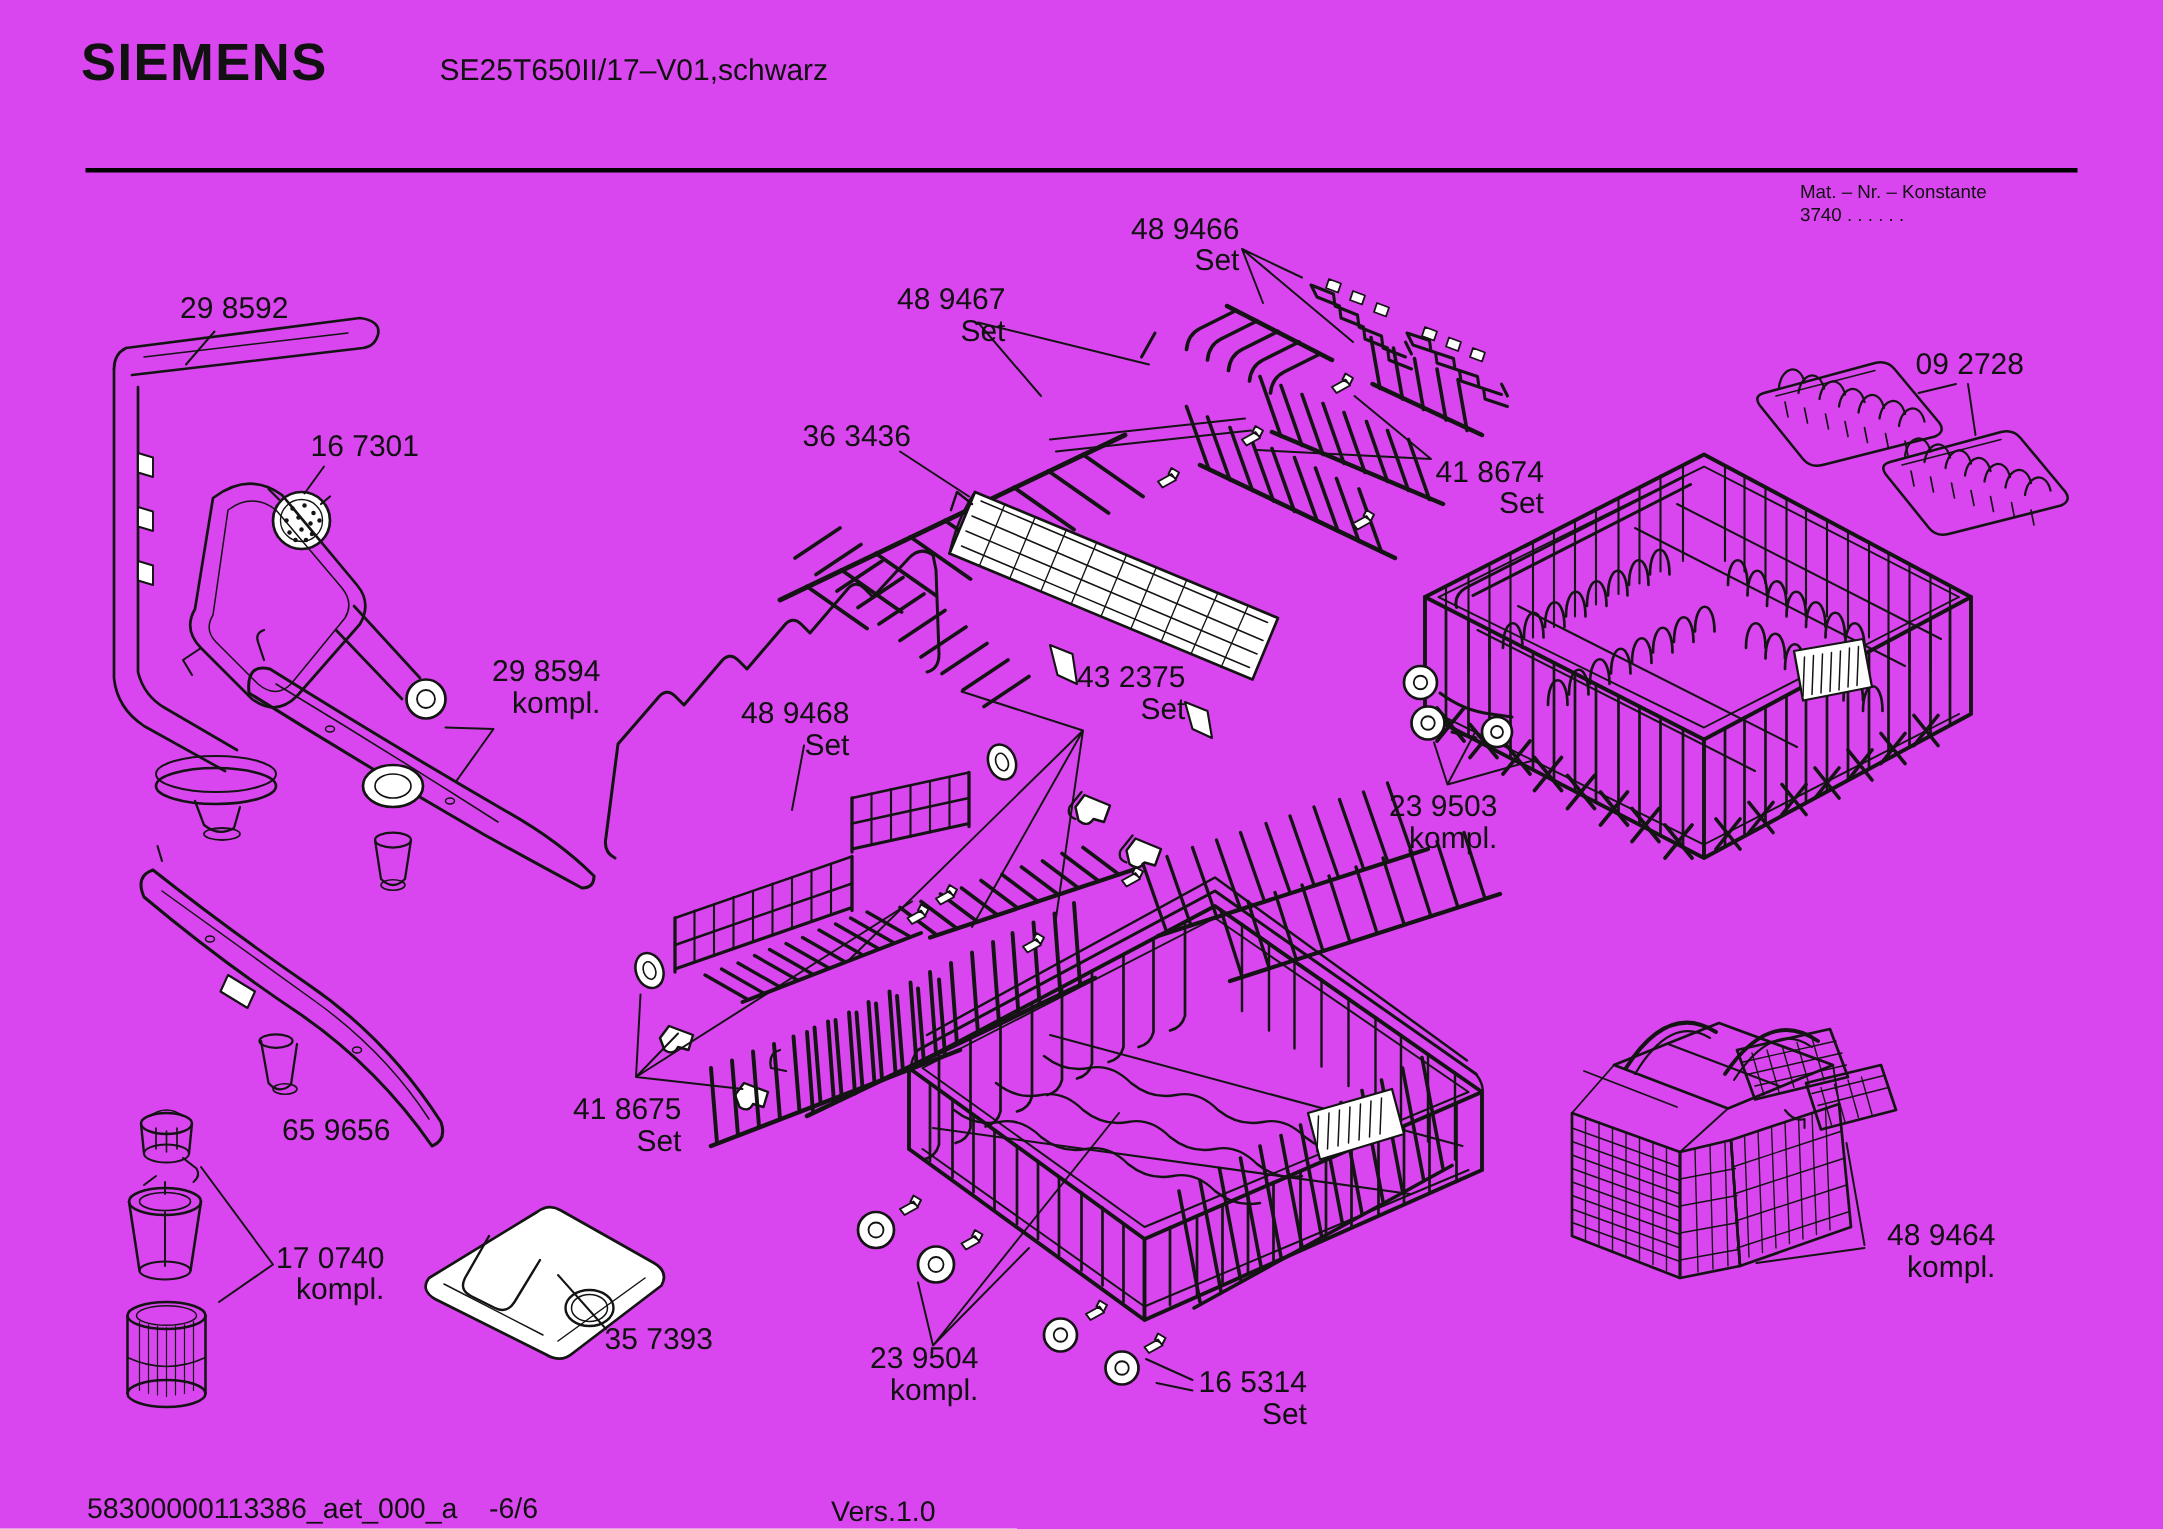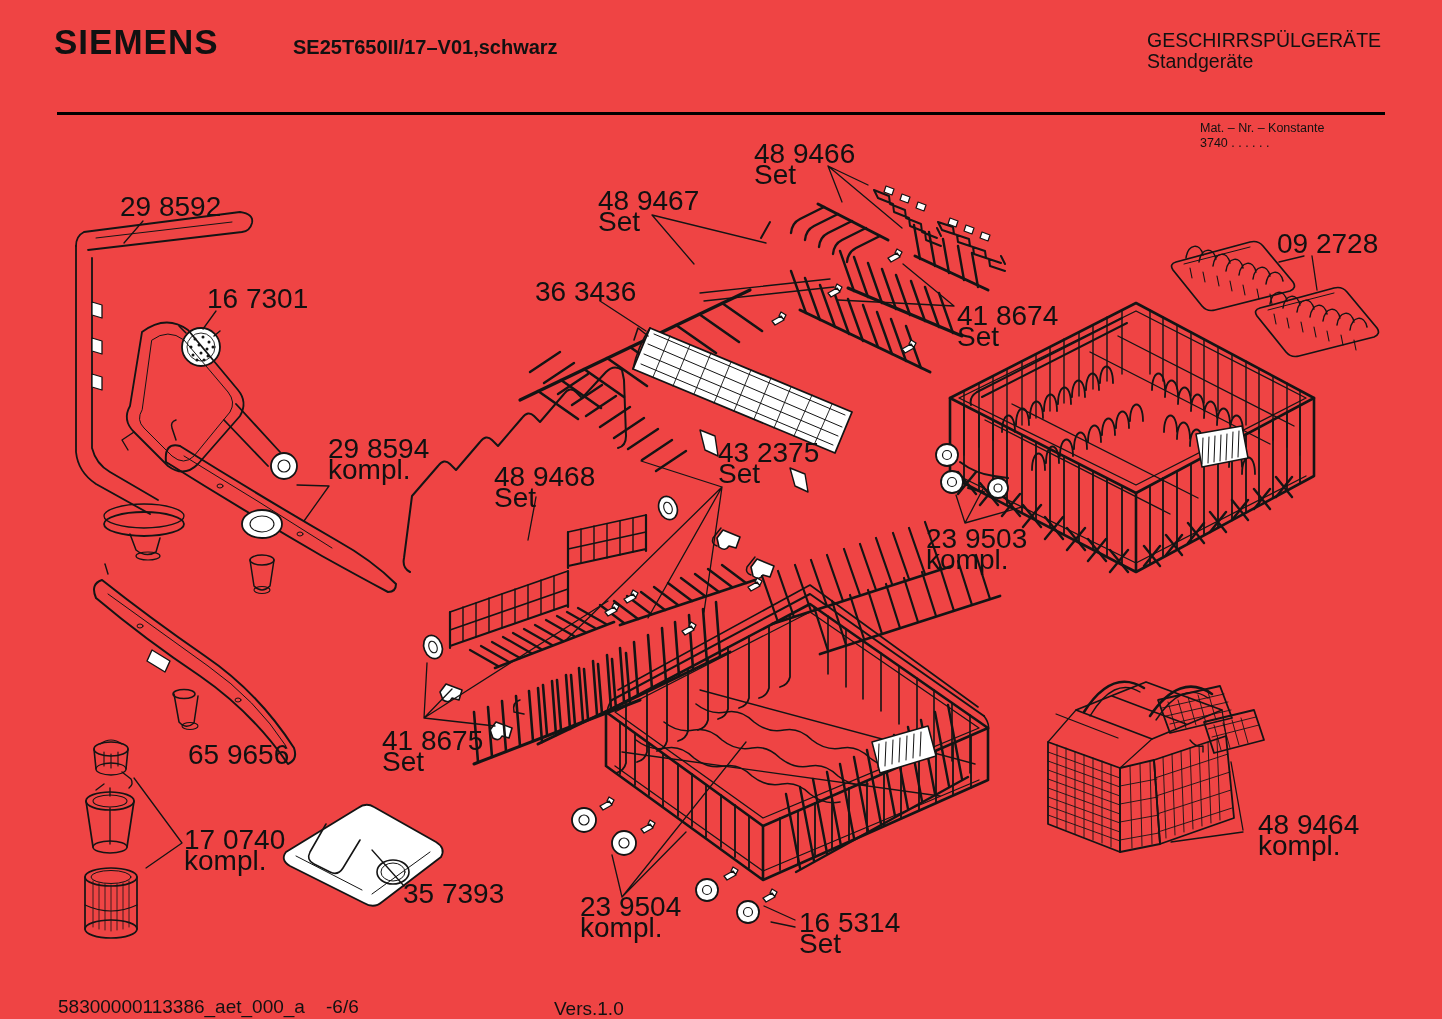--- a/index.html
+++ b/index.html
@@ -1,23 +1,23 @@
 <!DOCTYPE html>
 <html><head>
 <meta charset="utf-8">
 <style>
   html,body{margin:0;padding:0;background:#e8e8e8;}
-  .page{position:relative;width:1442px;height:1019px;background:#ef4444;overflow:hidden;
+  .page{position:relative;width:1442px;height:1019px;background:#d946ef;overflow:hidden;
         font-family:"Liberation Sans",sans-serif;color:#111;}
   .brand{position:absolute;left:54px;top:22px;font-size:35px;font-weight:bold;letter-spacing:1px;}
-  .model{position:absolute;left:293px;top:36px;font-size:20px;font-weight:bold;}
+  .model{position:absolute;left:293px;top:36px;font-size:20px;}
   .hdr-right{position:absolute;left:1147px;top:30px;font-size:19.5px;line-height:21px;}
   .rule{position:absolute;left:57px;top:112px;width:1328px;height:3px;background:#000;}
   .matnr{position:absolute;left:1200px;top:121px;width:142px;font-size:12.5px;line-height:15px;text-align:left;}
-  .plabel{position:absolute;font-size:28px;line-height:21px;white-space:nowrap;}
+  .plabel{position:absolute;font-size:20px;line-height:21px;white-space:nowrap;text-align:right;}
   .plabel span{display:block;}
   .foot{position:absolute;font-size:19px;margin-top:16px;}
   svg{position:absolute;left:0;top:0;}
 </style>
 </head>
 <body>
 
 <div class="page">
 
   <svg width="1442" height="1019" viewBox="0 0 1442 1019" stroke="#141414" fill="none" stroke-linecap="round" stroke-linejoin="round">
@@ -289,24 +289,20 @@
       <path d="M182,843 L134,778 M182,843 L146,868"></path>
       <path d="M404,886 L372,850"></path>
       <path d="M622,897 L612,855 M622,897 L686,832 M622,897 L746,742"></path>
       <path d="M795,920 L764,906 M795,927 L771,922"></path>
       <path d="M1243,830 L1231,762 M1243,832 L1171,842"></path>
     </g>
   </svg>
 
   <div class="brand">SIEMENS</div>
   <div class="model">SE25T650II/17–V01,schwarz</div>
-  <div class="hdr-right">
-    <div>GESCHIRRSPÜLGERÄTE</div>
-    <div>Standgeräte</div>
-  </div>
   <div class="rule"></div>
   <div class="matnr">
     <div>Mat. – Nr. – Konstante</div>
     <div>3740 . .   . . . .</div>
   </div>
 
   <div class="plabel" style="left:120px;top:196px">
       <span>29 8592</span>
       <span></span>
     </div>

